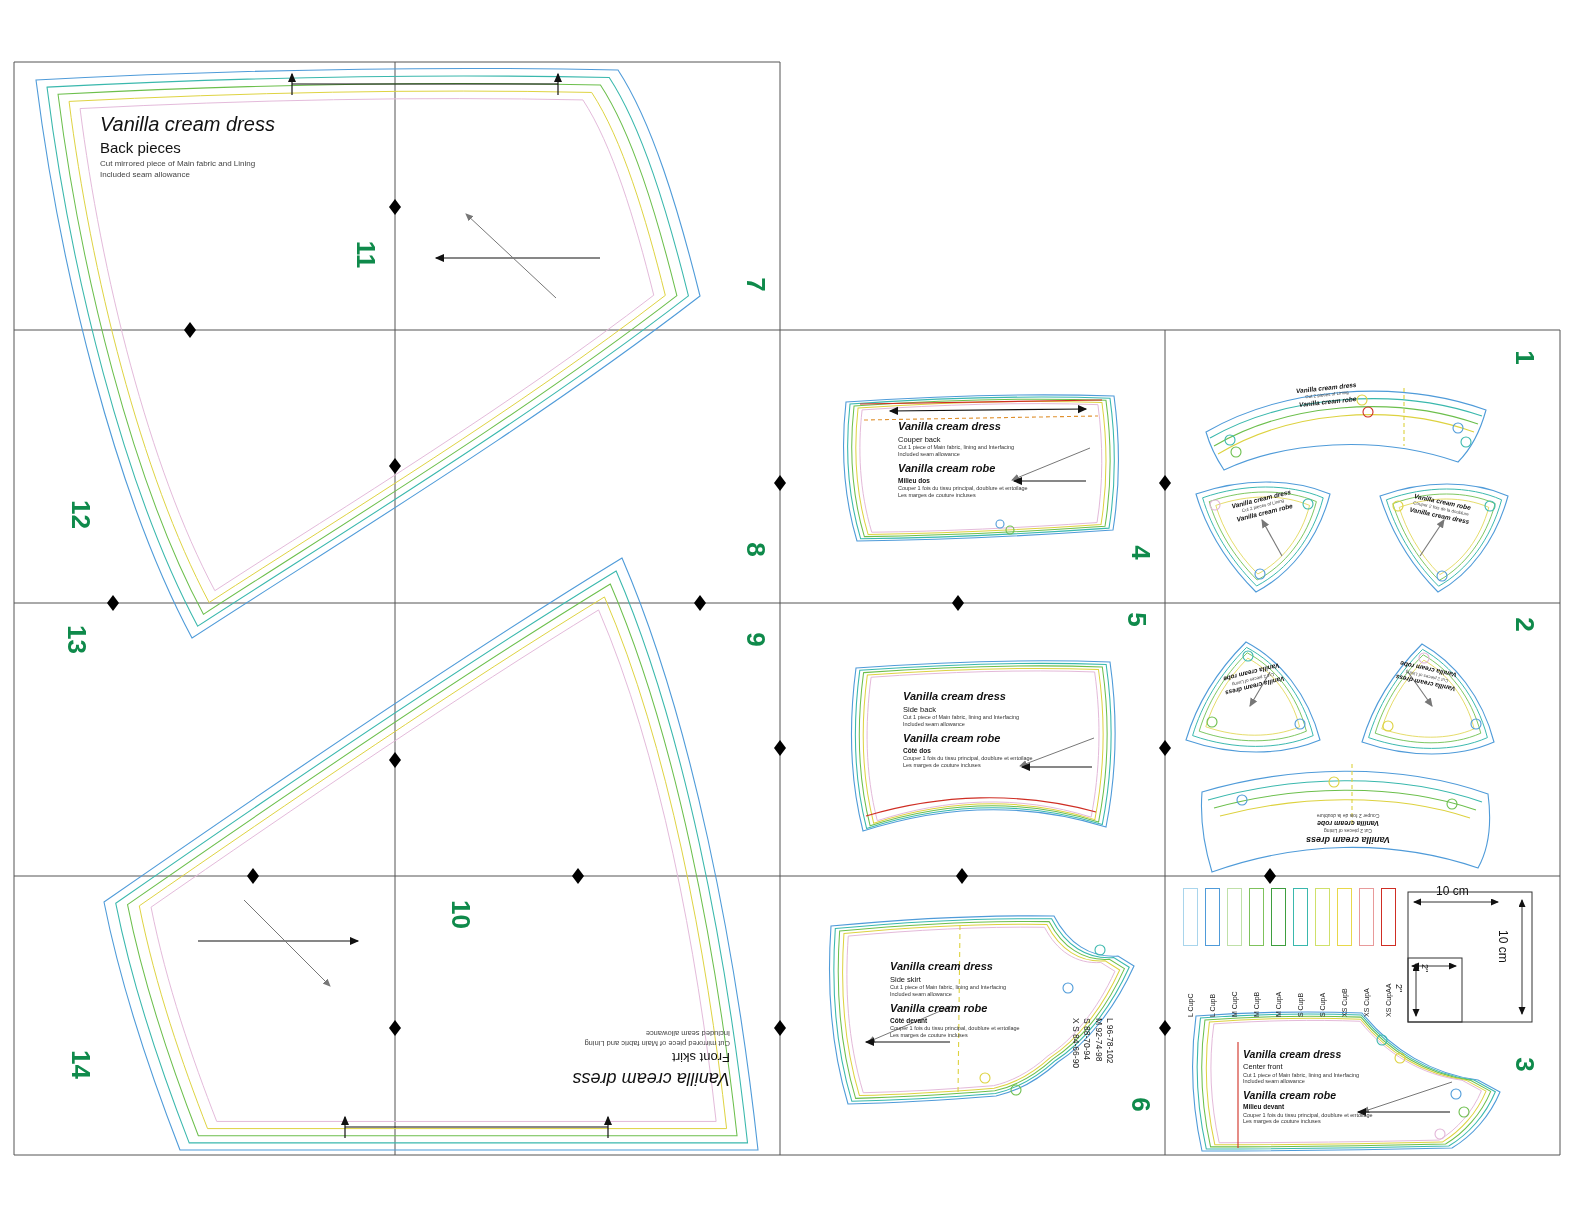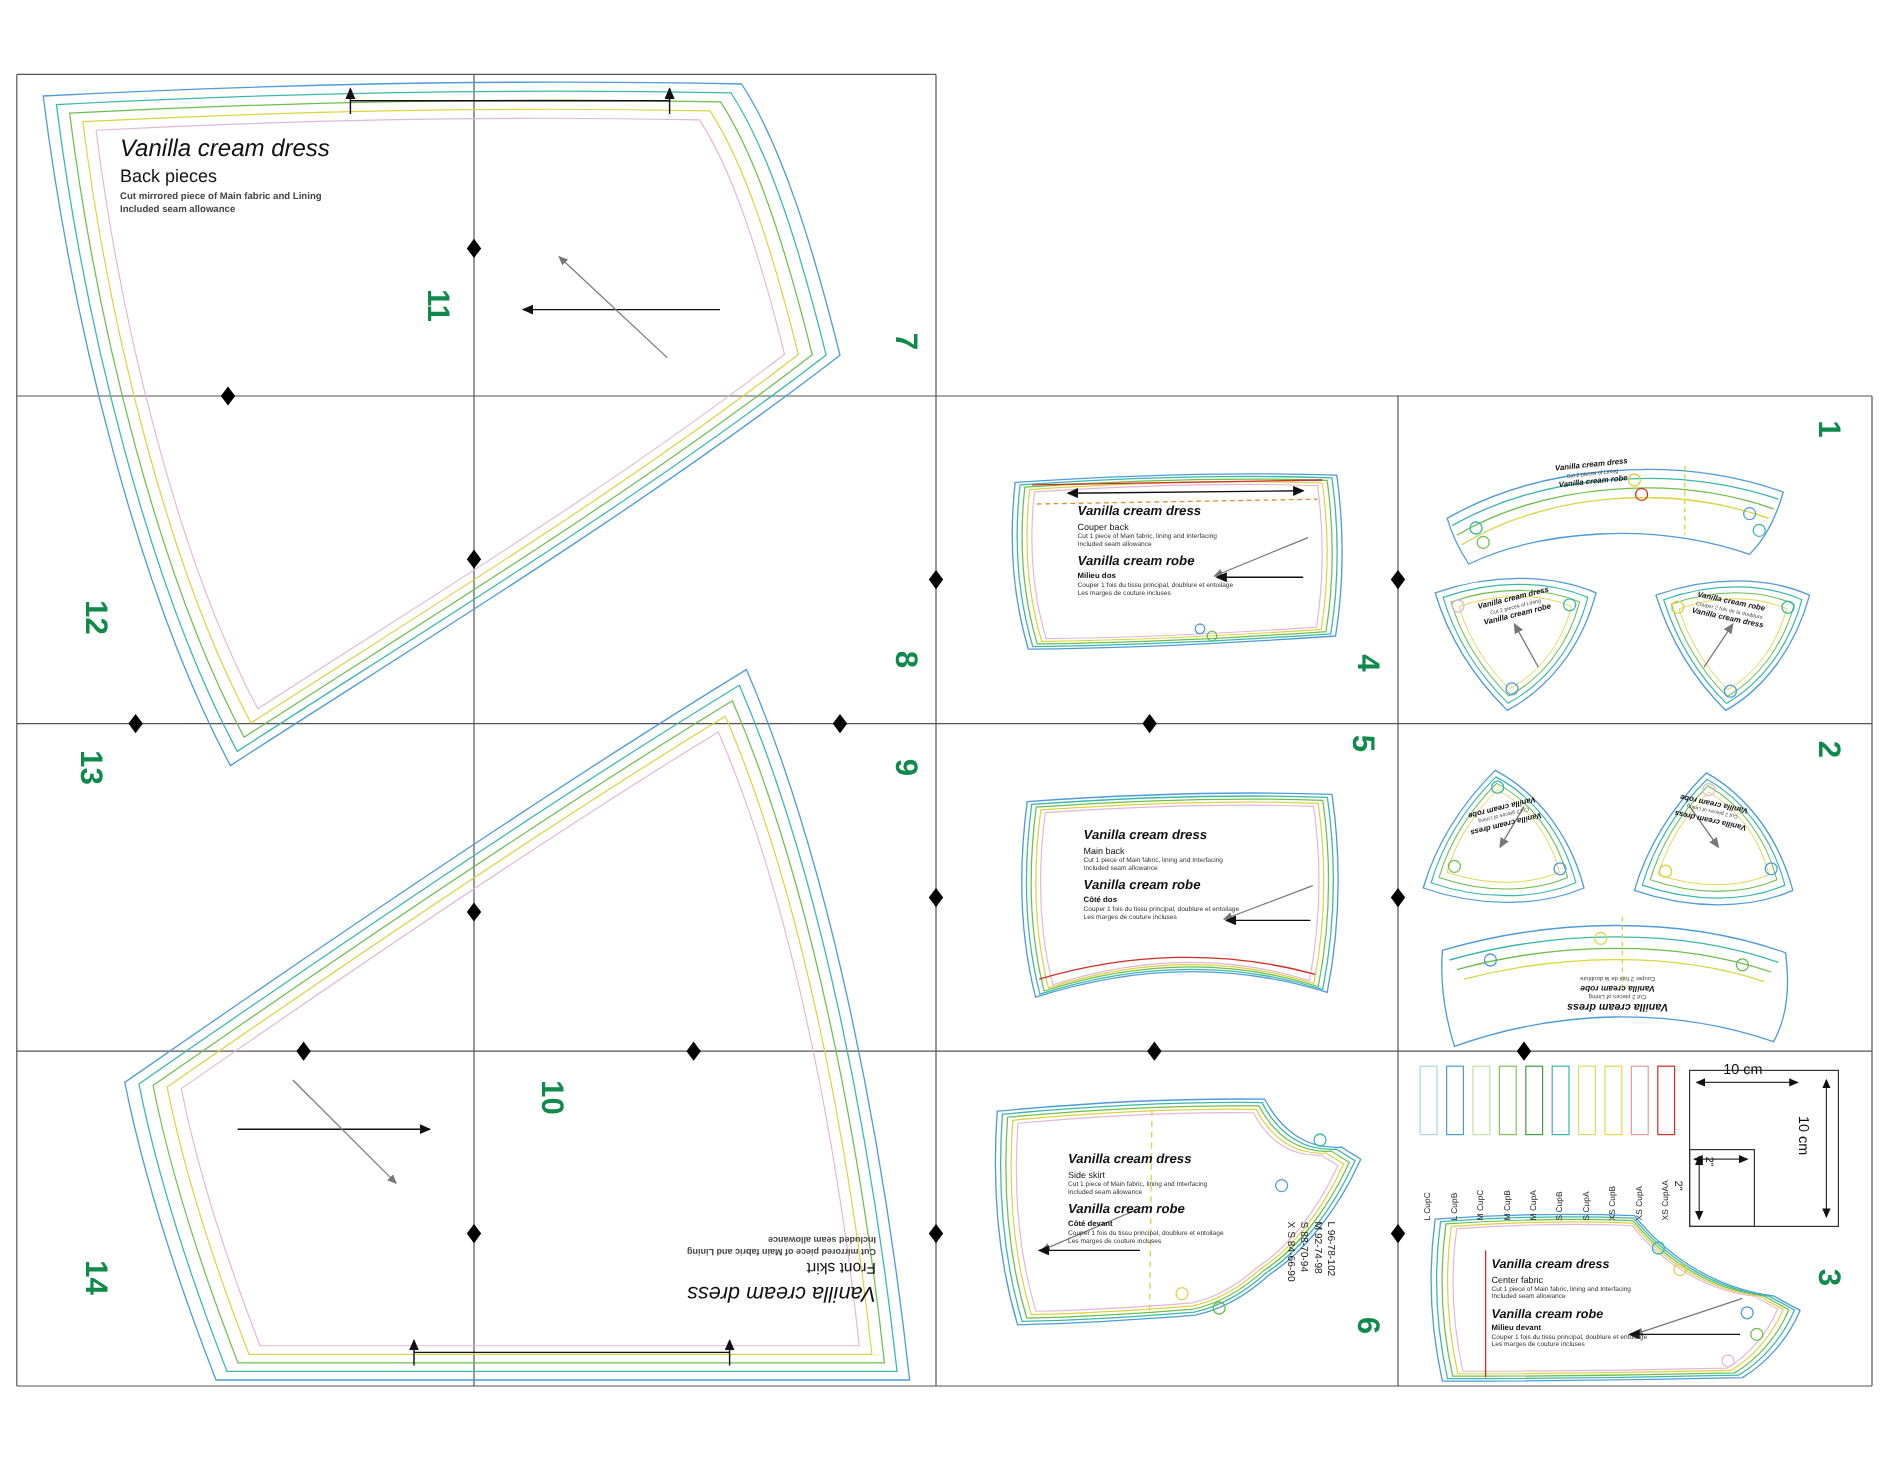--- a/index.html
+++ b/index.html
@@ -2,21 +2,21 @@
 <html><head>
 <meta charset="utf-8">
 <style>
   html,body{margin:0;padding:0;background:#fff;}
   #page{position:relative;width:1576px;height:1218px;background:#fff;overflow:hidden;
         font-family:"Liberation Sans",sans-serif;}
   #pattern-svg{position:absolute;left:0;top:0;z-index:1;}
   .pblock{position:absolute;color:#111;line-height:1.25;z-index:3;}
   .t-lg{font-style:italic;font-size:20px;font-weight:500;}
   .p-lg{font-size:15px;margin-top:2px;}
-  .n-lg{font-size:8px;color:#444;margin-top:1px;font-weight:bold;}
+  .n-lg{font-size:8px;color:#444;margin-top:1px;}
   .t-sm{font-style:italic;font-size:11px;font-weight:600;}
   .p-sm{font-size:7.5px;margin-top:1px;}
   .n-sm{font-size:5.5px;color:#333;}
   .t-fr{font-style:italic;font-size:11px;font-weight:600;margin-top:4px;}
   .p-frb{font-size:6.5px;font-weight:bold;margin-top:1px;}
   .t-xs{font-style:italic;font-size:6.5px;font-weight:600;}
   .n-xs{font-size:4.5px;color:#444;}
   .tile-num{position:absolute;width:40px;text-align:center;z-index:3;
             font-weight:bold;font-size:26px;color:#0f8a4b;transform:rotate(90deg);}
   .legend{position:absolute;left:1183px;top:888px;display:flex;gap:7px;z-index:3;}
@@ -278,21 +278,21 @@
   <div class="n-sm">Cut 1 piece of Main fabric, lining and Interfacing</div>
   <div class="n-sm">Included seam allowance</div>
   <div class="t-fr">Vanilla cream robe</div>
   <div class="p-frb">Milieu dos</div>
   <div class="n-sm">Couper 1 fois du tissu principal, doublure et entoilage</div>
   <div class="n-sm">Les marges de couture incluses</div>
 </div>
 
 <div class="pblock" style="left:903px;top:690px;width:210px;">
   <div class="t-sm">Vanilla cream dress</div>
-  <div class="p-sm">Main back</div>
+  <div class="p-sm">Side back</div>
   <div class="n-sm">Cut 1 piece of Main fabric, lining and Interfacing</div>
   <div class="n-sm">Included seam allowance</div>
   <div class="t-fr">Vanilla cream robe</div>
   <div class="p-frb">Côté dos</div>
   <div class="n-sm">Couper 1 fois du tissu principal, doublure et entoilage</div>
   <div class="n-sm">Les marges de couture incluses</div>
 </div>
 
 <div class="pblock" style="left:890px;top:960px;width:210px;">
   <div class="t-sm">Vanilla cream dress</div>
@@ -300,21 +300,21 @@
   <div class="n-sm">Cut 1 piece of Main fabric, lining and Interfacing</div>
   <div class="n-sm">Included seam allowance</div>
   <div class="t-fr">Vanilla cream robe</div>
   <div class="p-frb">Côté devant</div>
   <div class="n-sm">Couper 1 fois du tissu principal, doublure et entoilage</div>
   <div class="n-sm">Les marges de couture incluses</div>
 </div>
 
 <div class="pblock" style="left:1243px;top:1048px;width:200px;">
   <div class="t-sm" style="font-size:10.5px;">Vanilla cream dress</div>
-  <div class="p-sm">Center fabric</div>
+  <div class="p-sm">Center front</div>
   <div class="n-sm">Cut 1 piece of Main fabric, lining and Interfacing</div>
   <div class="n-sm">Included seam allowance</div>
   <div class="t-fr" style="font-size:10.5px;">Vanilla cream robe</div>
   <div class="p-frb">Milieu devant</div>
   <div class="n-sm">Couper 1 fois du tissu principal, doublure et entoilage</div>
   <div class="n-sm">Les marges de couture incluses</div>
 </div>
 
 <div class="pblock ctr" style="left:1262px;top:384px;width:130px;transform:rotate(-6deg);">
   <div class="t-xs">Vanilla cream dress</div>

